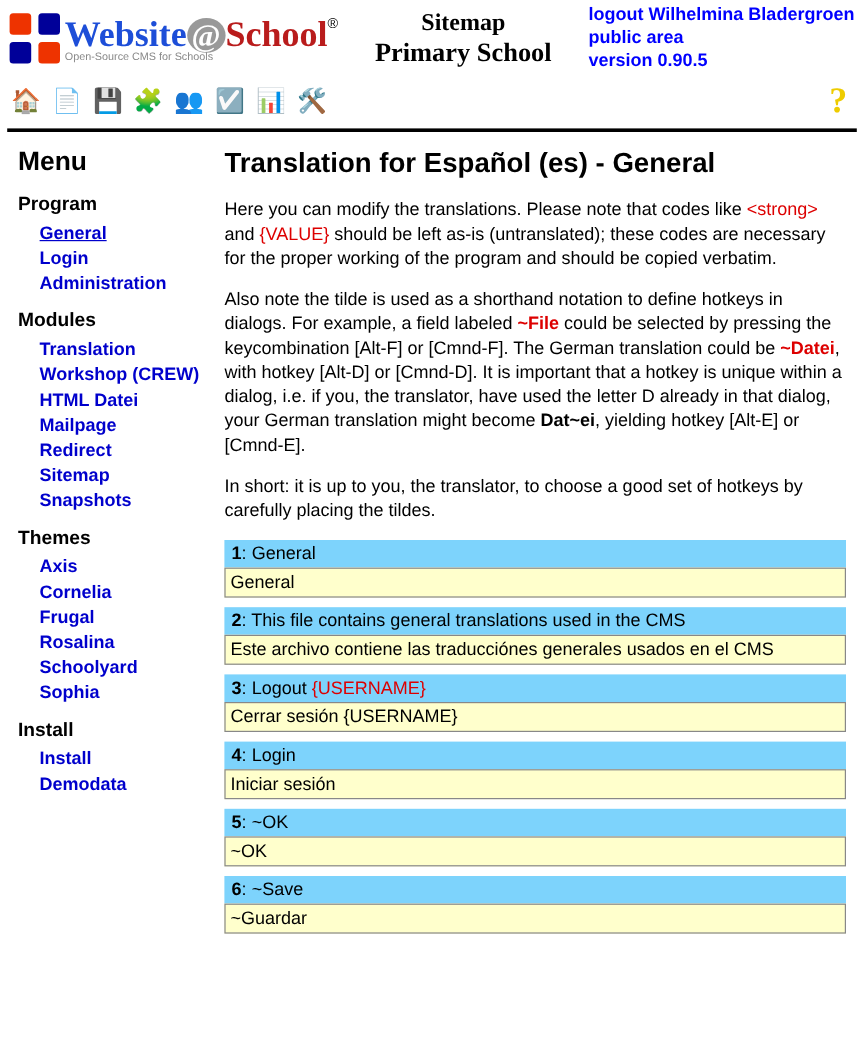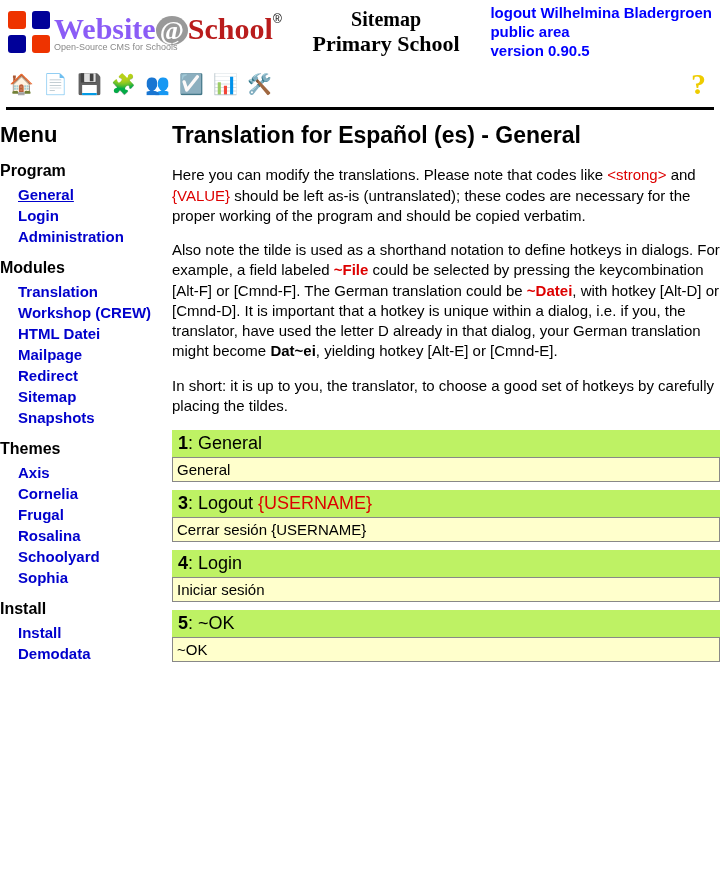--- a/index.html
+++ b/index.html
@@ -1,52 +1,52 @@
 <!DOCTYPE html>
 <html><head>
 <meta charset="utf-8">
 <style>
 * { box-sizing: border-box; margin: 0; padding: 0; }
 body { font-family: Arial, Helvetica, sans-serif; font-size: 15px; color: #000; background: #fff; width: 720px; }
 .header { display: flex; align-items: center; padding: 4px 8px 2px 8px; }
 .logo { display: flex; align-items: center; }
 .logo-text { font-family: 'Comic Sans MS', cursive; font-size: 30px; font-weight: bold; }
-.logo-red { color: #8b5cf6; }
+.logo-red { color: #1d4ed8; }
 .logo-at { background: #999; color:#fff; border-radius:50%; padding:0 4px; font-size:26px;}
 .logo-blue { color: #b91c1c; }
 .logo-sub { font-size:9px; color:#888; margin-top:-4px;}
 .logo-reg { font-size:12px; vertical-align:top;}
 .puzzle { width:42px; height:42px; position:relative; margin-right:4px;}
 .pz { position:absolute; width:18px; height:18px; border-radius:3px;}
 .pz1{background:#e30;top:0;left:0;} .pz2{background:#009;top:0;right:0;}
 .pz3{background:#009;bottom:0;left:0;} .pz4{background:#e30;bottom:0;right:0;}
 .school-name { text-align:center; flex:1; }
 .school-name .l1 { font-size:20px; font-weight:bold; font-family: Georgia, serif;}
 .school-name .l2 { font-size:22px; font-weight:bold; font-family: Georgia, serif;}
 .top-links { text-align:left; color:#00f; font-size:15px; font-weight:bold; line-height:1.25;}
 .top-links a { color:#00f; text-decoration:none; display:block;}
 .toolbar { display:flex; gap:6px; padding:4px 8px; align-items:center; border-top:1px solid #fff;}
 .toolbar .ticon { width:28px; height:28px; display:flex; align-items:center; justify-content:center; font-size:20px; cursor:pointer;}
 .toolbar .spacer{flex:1;}
 .help-icon{ font-size:30px; color:#ec0; font-weight:bold; margin-right:6px; font-family: Georgia, serif;}
 hr.div { border:none; border-top:3px solid #000; margin:2px 6px 0 6px;}
-.layout { display:flex; padding: 6px 0;}
+.layout { display:flex; padding: 6px 15px;}
 .sidebar { width:168px; padding-right:8px;}
 .sidebar h2 { font-size:22px; font-weight:bold; margin:6px 0 14px 0; font-family: Arial; }
 .sidebar .grp { font-weight:bold; margin:6px 0 6px 0; font-size:16px;}
 .sidebar ul { list-style:none; padding:0 0 4px 18px;}
 .sidebar li { margin:4px 0;}
 .sidebar a { color:#00c; text-decoration:none; font-weight:bold; font-size:15px;}
 .sidebar li.active a{text-decoration:underline;}
 .main { flex:1; padding-left:4px;}
 .main h1 { font-size:23px; font-weight:bold; margin:6px 0 16px 0;}
 .main p { margin:0 0 14px 0; line-height:1.35;}
 .code-red{color:#d00;}
 .entry { margin-bottom:8px;}
-.entry-label { background:#bef264; padding:3px 6px; font-size:18px;}
+.entry-label { background:#7dd3fc; padding:3px 6px; font-size:15px;}
 .entry-label b{font-weight:bold;}
 .entry-input { width:100%; background:#ffffcc; border:1px solid #888; padding:3px 4px; font-size:15px; font-family:inherit;}
 </style>
 </head>
 <body>
 
 <div class="header">
   <div class="logo">
     <div class="puzzle">
       <div class="pz pz1"></div>
@@ -136,31 +136,39 @@
       <span>Also note the tilde is used as a shorthand notation to define hotkeys in dialogs. For example, a field labeled </span><b class="code-red">~File</b><span> could be selected by pressing the keycombination [Alt-F] or [Cmnd-F]. The German translation could be </span><b class="code-red">~Datei</b><span>, with hotkey [Alt-D] or [Cmnd-D]. It is important that a hotkey is unique within a dialog, i.e. if you, the translator, have used the letter D already in that dialog, your German translation might become </span><b>Dat~ei</b><span>, yielding hotkey [Alt-E] or [Cmnd-E].</span>
     </p>
 
     <p>In short: it is up to you, the translator, to choose a good set of hotkeys by carefully placing the tildes.</p>
 
     <div class="entry">
       <div class="entry-label"><b>1</b>: <span>General</span></div>
       <input class="entry-input" value="General" style="">
     </div>
 
+    <div class="entry">
+      <div class="entry-label"><b>2</b>: <span>This file contains general translations used in the CMS</span></div>
+      <input class="entry-input" value="Este archivo contiene las traducciónes generales usados en el CMS" style="">
+    </div>
 
     <div class="entry">
       <div class="entry-label"><b>3</b>: <span>Logout </span><span class="code-red">{USERNAME}</span></div>
       <input class="entry-input" value="Cerrar sesión {USERNAME}" style="">
     </div>
 
     <div class="entry">
       <div class="entry-label"><b>4</b>: <span>Login</span></div>
       <input class="entry-input" value="Iniciar sesión" style="">
     </div>
 
     <div class="entry">
       <div class="entry-label"><b>5</b>: <span>~OK</span></div>
       <input class="entry-input" value="~OK" style="">
     </div>
 
+    <div class="entry">
+      <div class="entry-label"><b>6</b>: <span>~Save</span></div>
+      <input class="entry-input" value="~Guardar" style="">
+    </div>
 
   </div>
 </div>
 
 </body></html>

